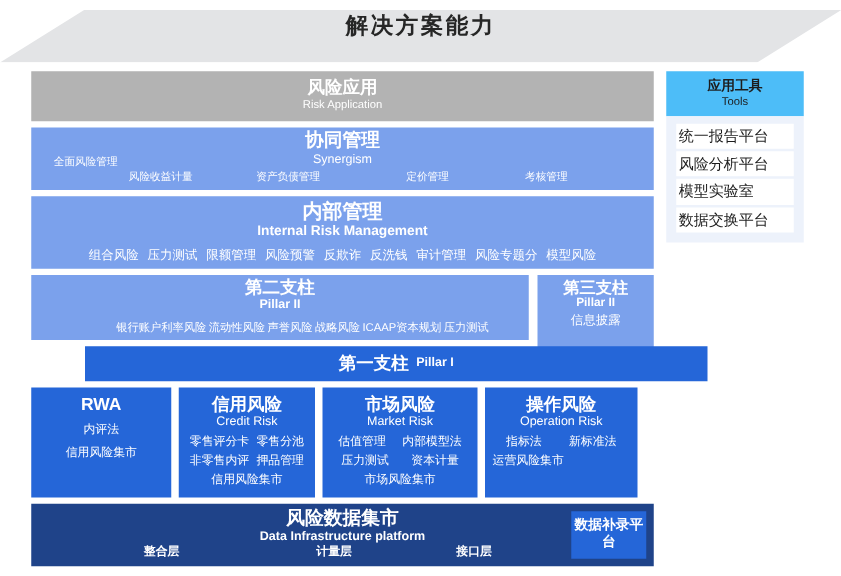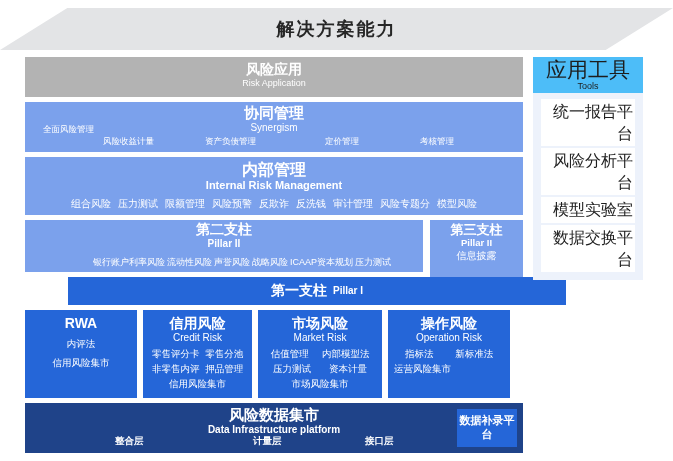--- a/index.html
+++ b/index.html
@@ -9,21 +9,21 @@
     font-family: "Liberation Sans", "DejaVu Sans", sans-serif;
     overflow: hidden;
   }
   #root { position: relative; width: 673px; height: 461px; }
 
   
   .title-banner {
     position: absolute; left: 0; top: 8px; width: 673px; height: 42px;
     background: #e3e4e6;
     clip-path: polygon(10% 0%, 100% 0%, 90% 100%, 0% 100%);
-    display: flex; align-items: center; justify-content: center;
+    display: flex; justify-content: center;
   }
   .title-banner .title-text {
     font-size: 18px; font-weight: bold; color: #262626; letter-spacing: 2px;
   }
 
   
   .main-col { position: absolute; left: 25px; top: 57px; width: 498px; }
 
   .band {
     position: relative; width: 100%;
@@ -127,26 +127,26 @@
     line-height: 1.25;
   }
 
   
   .side-col { position: absolute; left: 533px; top: 57px; width: 110px; }
   .side-group { margin-bottom: 10px; }
   .side-head {
     height: 36px; background: #4dbdf8; color: #1d1d1d;
     display: flex; flex-direction: column; align-items: center; justify-content: center;
   }
-  .side-head .sh-cn { font-size: 21px; font-weight: normal; line-height: 1.05; }
+  .side-head .sh-cn { font-size: 11px; font-weight: bold; line-height: 1.05; }
   .side-head .sh-en { font-size: 9px; line-height: 1.15; }
   .side-body { background: #edf2fb; padding: 6px 8px; }
   .side-item {
-    background: #ffffff; color: #1d1d1d; font-size: 16px;
-    text-align: right; line-height: 1.35; padding: 2px 2px;
+    background: #ffffff; color: #1d1d1d; font-size: 12px;
+    text-align: left; line-height: 1.35; padding: 2px 2px;
     margin-bottom: 5px;
   }
   .side-item:last-child { margin-bottom: 0; }
   .side-body.tools .side-item { margin-bottom: 2px; }
   .side-body.dm .side-item { margin-bottom: 7px; padding: 2px 2px; }
 </style>
 </head>
 <body>
 
 <div id="root">

